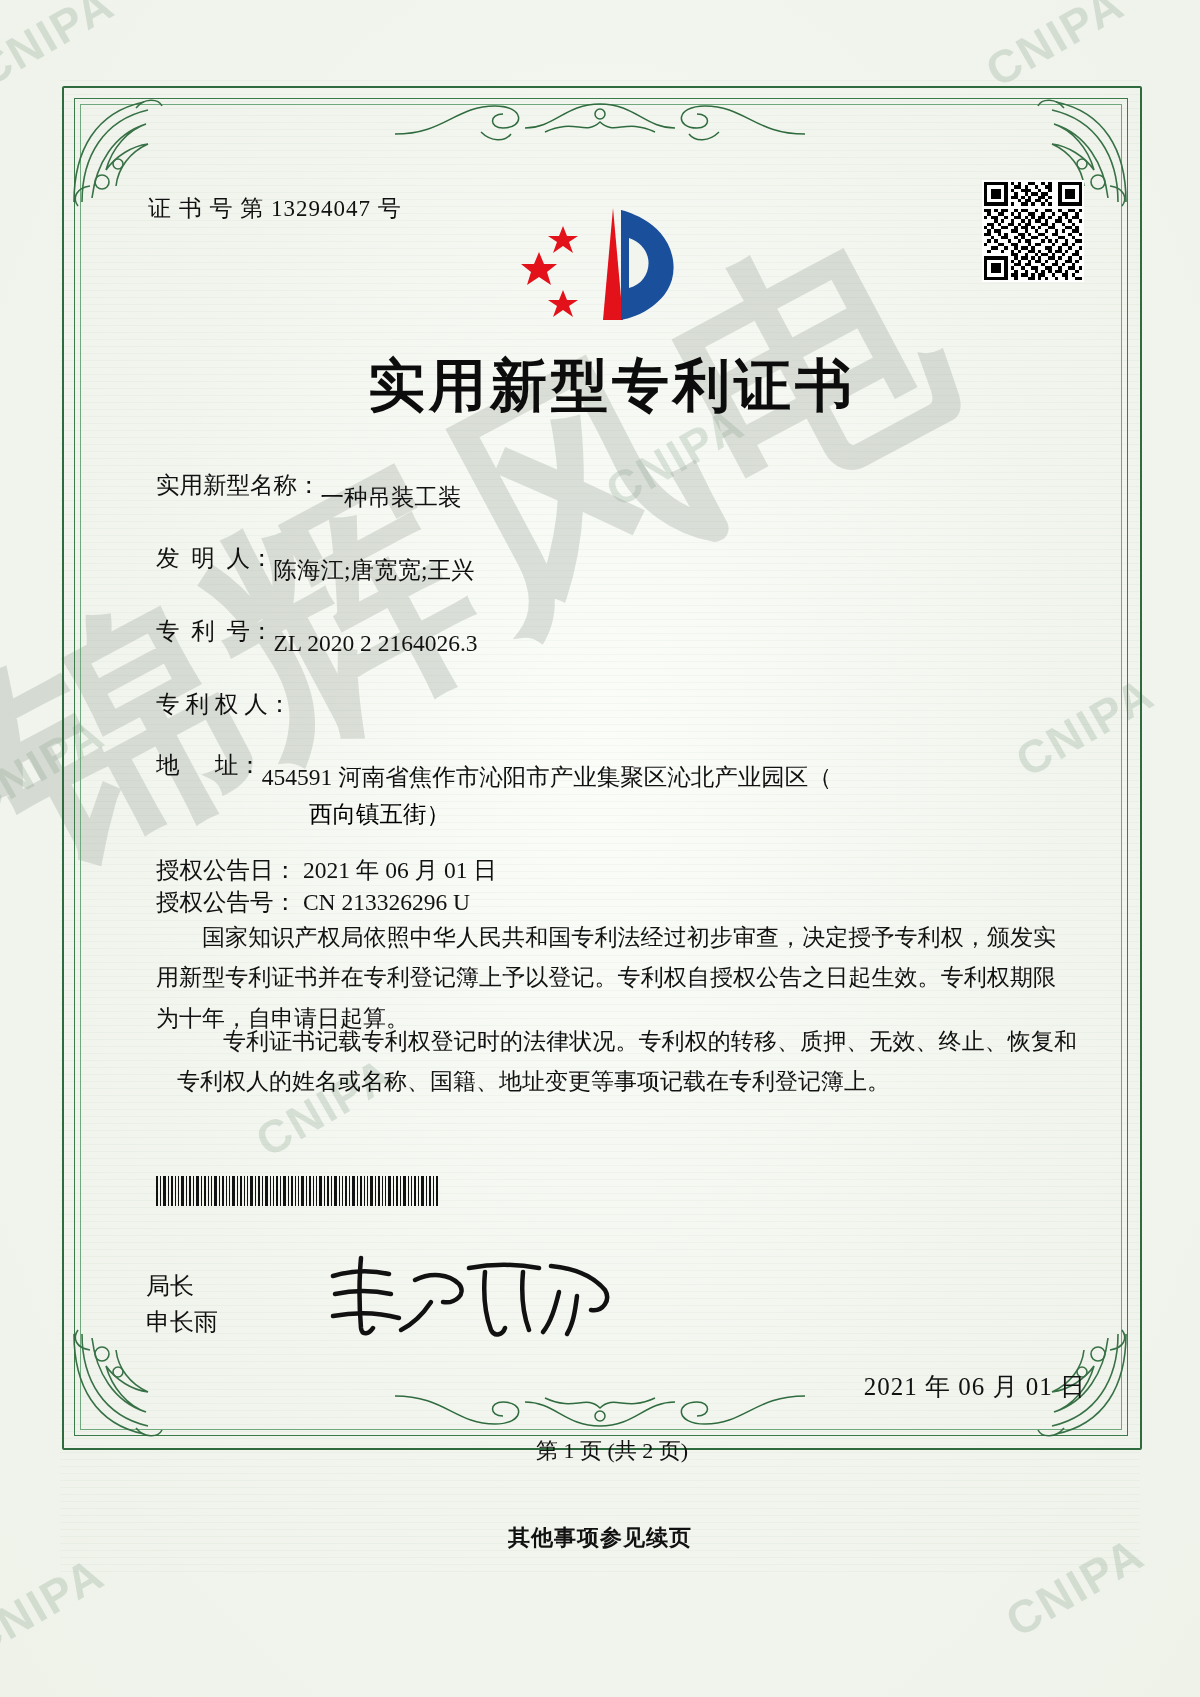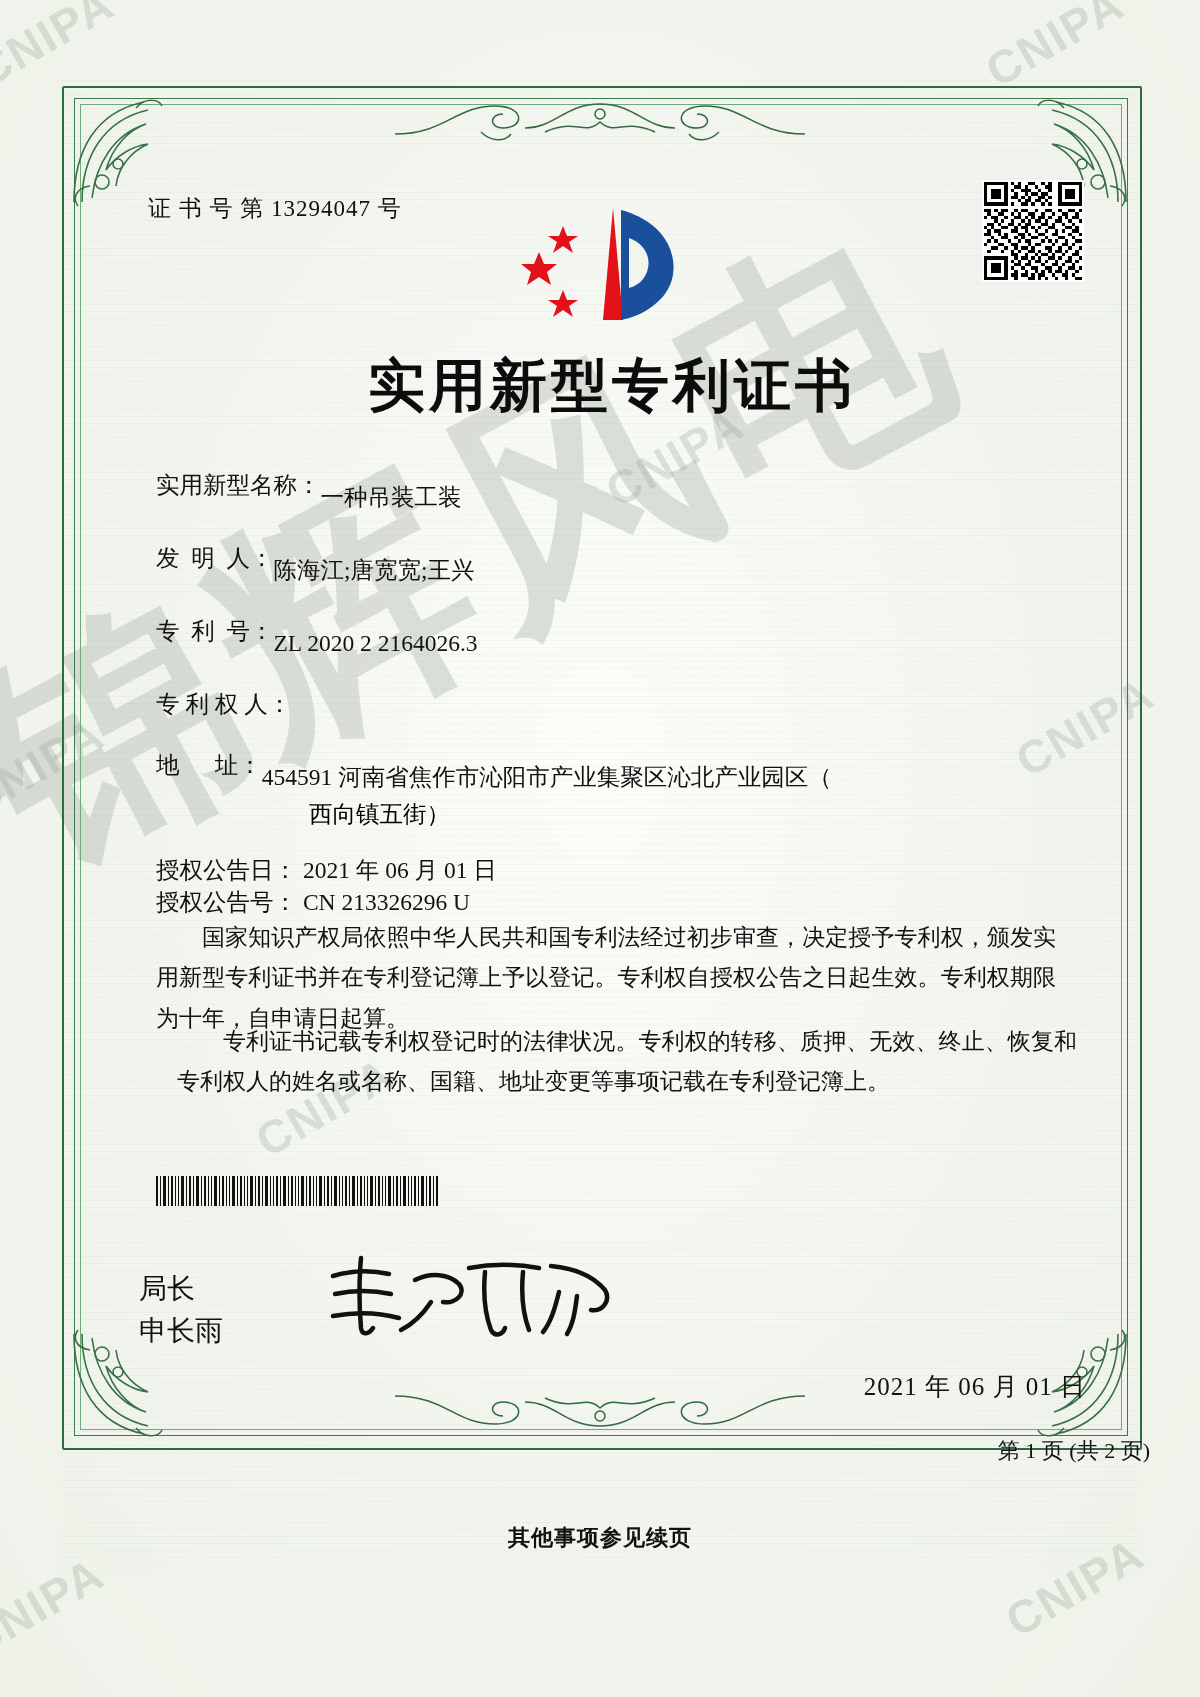--- a/index.html
+++ b/index.html
@@ -110,31 +110,31 @@
   .para{
     position:absolute;left:82px;width:900px;font-size:23px;color:#111;
     line-height:1.75;text-align:justify;text-indent:2em;
   }
   .p1{top:820px;}
   .p2{top:924px;margin-left:21px;}
   .barcode{
     position:absolute;left:82px;top:1078px;height:30px;width:290px;
   }
   .sign-label{
-    position:absolute;left:65px;top:1170px;font-size:28px;color:#111;line-height:1.5;
+    position:absolute;left:72px;top:1170px;font-size:24px;color:#111;line-height:1.5;
   }
   .signature{
     position:absolute;left:245px;top:1152px;width:300px;height:90px;color:#111;
   }
   .signature svg{width:100%;height:100%;display:block;}
   .issue-date{
     position:absolute;right:64px;top:1272px;font-size:25px;color:#111;letter-spacing:1px;
   }
   .page-no{
-    position:absolute;left:0;top:1338px;width:100%;text-align:right;
+    position:absolute;left:0;top:1338px;width:100%;text-align:center;
     font-size:22px;color:#111;
   }
   .footer-note{
     position:absolute;left:0;top:1523px;width:100%;text-align:center;
     font-size:22px;color:#111;font-weight:700;letter-spacing:1px;
   }
 </style>
 </head>
 <body>
 

